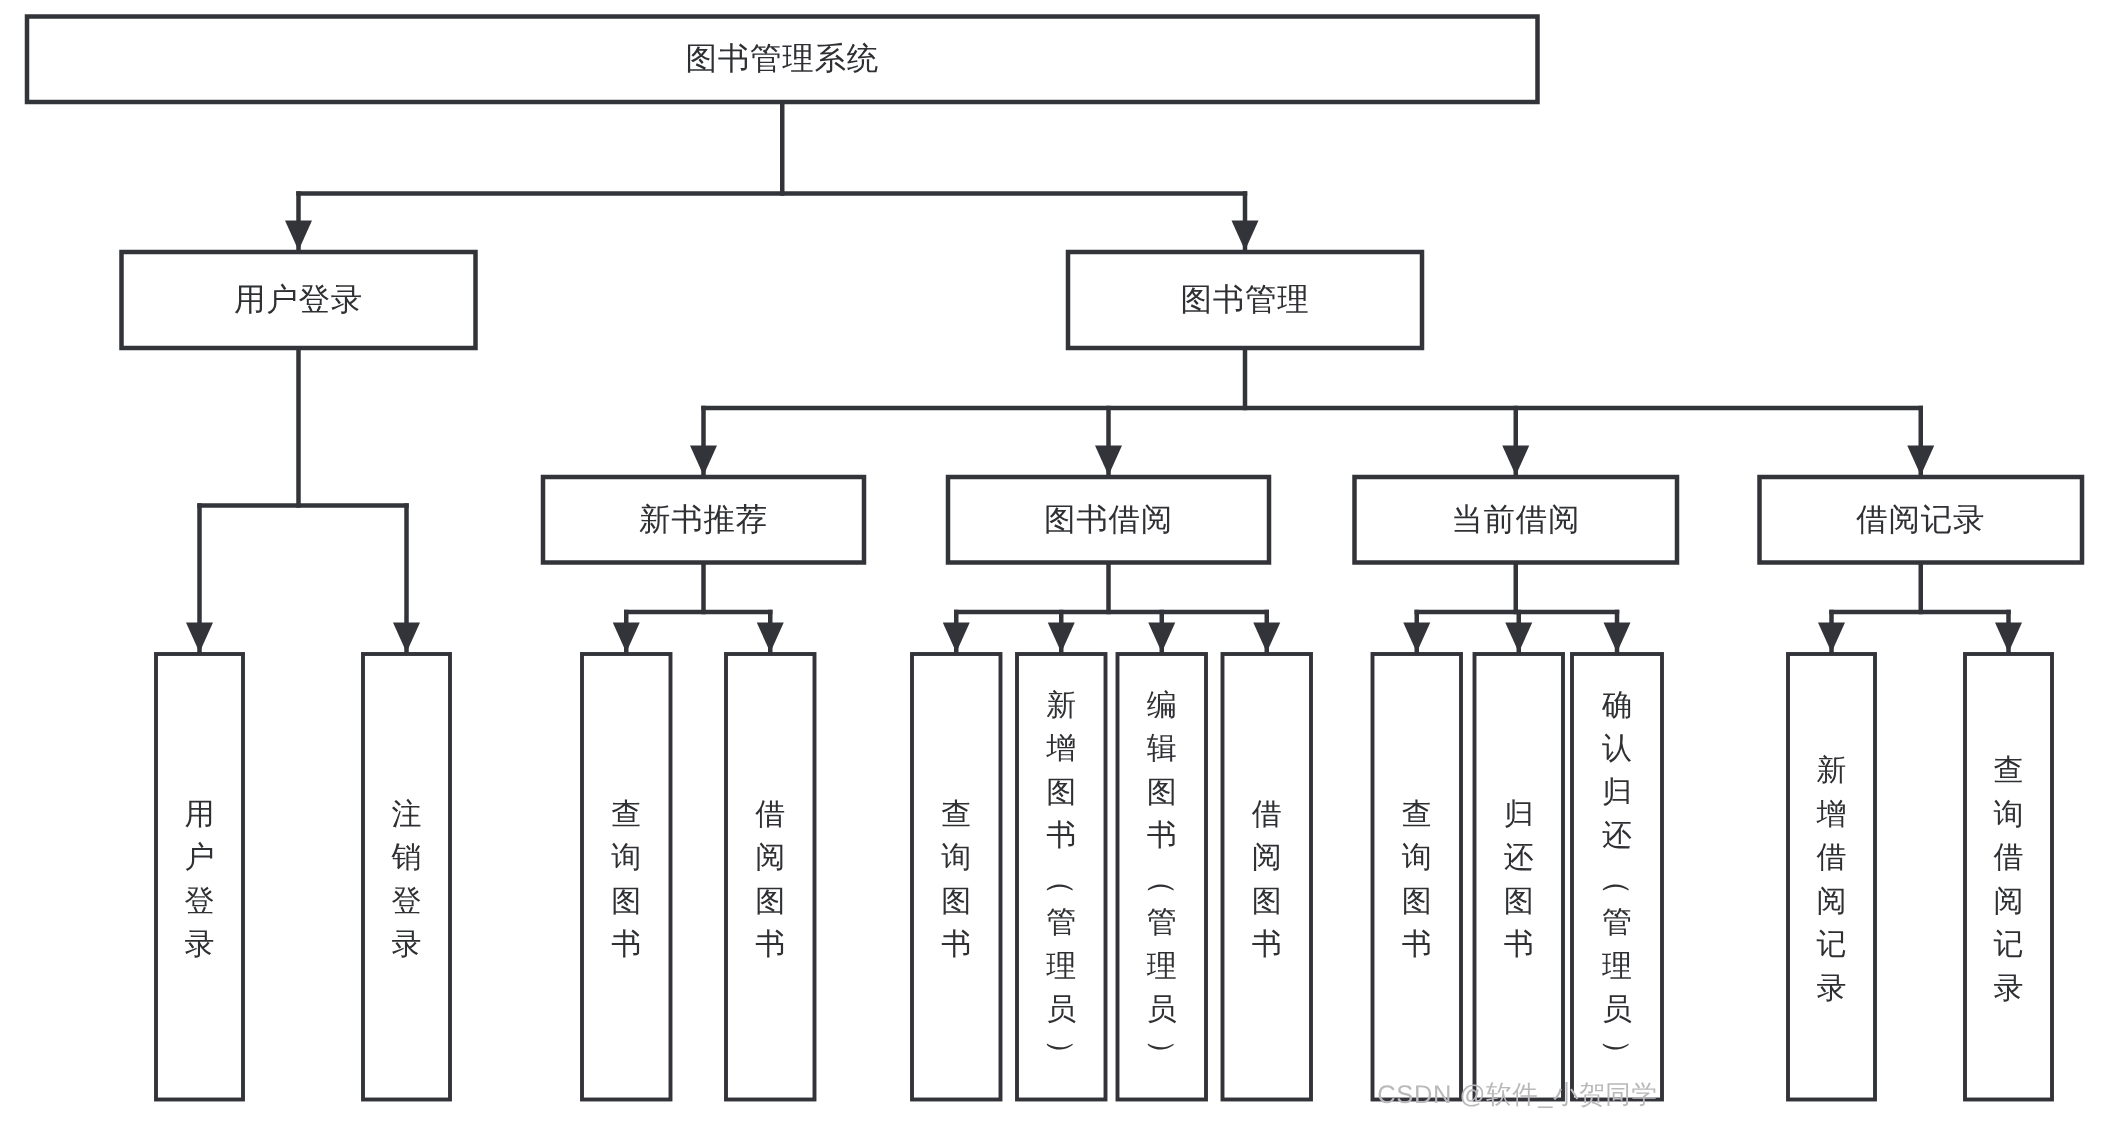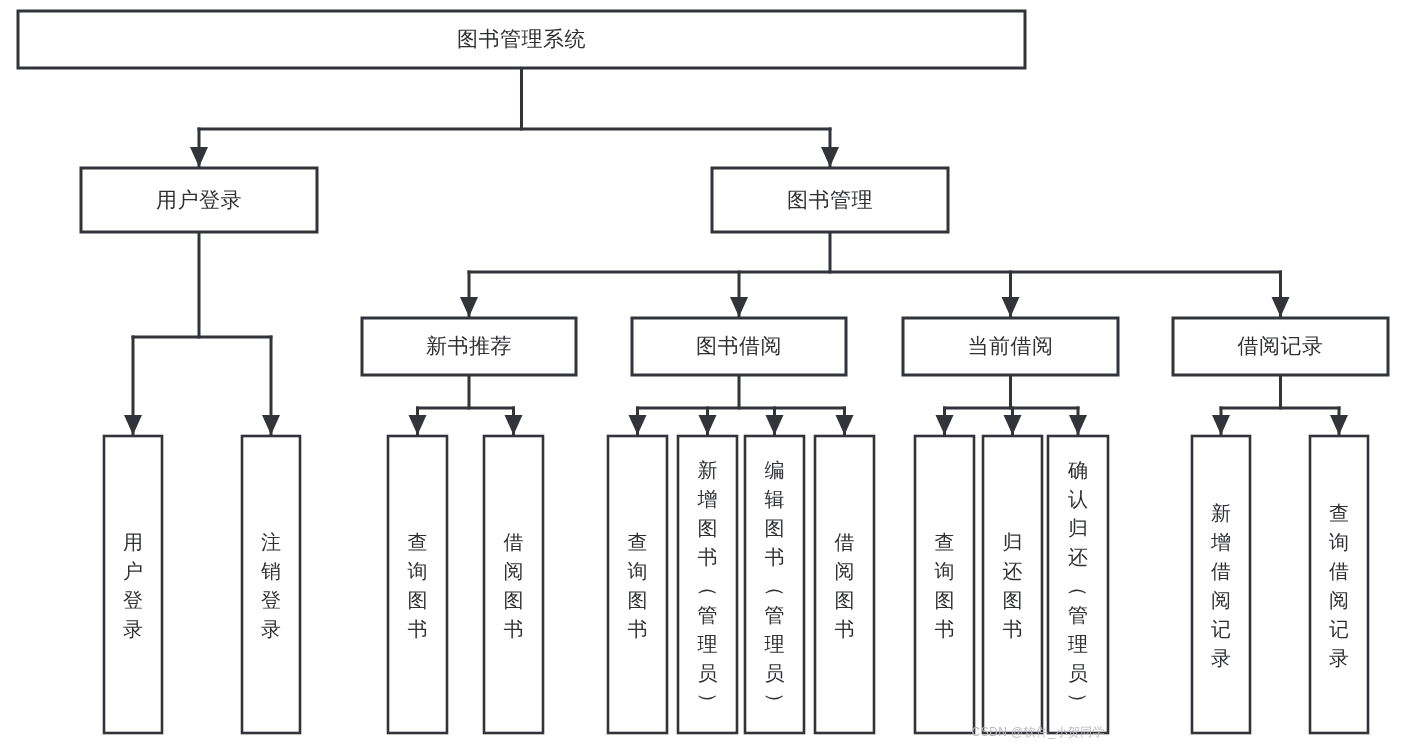--- a/index.html
+++ b/index.html
@@ -59,21 +59,21 @@
     font-size: 20px;
     fill: #2f3033;
     text-anchor: middle;
     letter-spacing: 0px;
   }
   .watermark-text {
     position: absolute;
     right: 12px;
     bottom: 6px;
     font-family: "Liberation Sans", "DejaVu Sans", sans-serif;
-    font-size: 12px;
+    font-size: 17px;
     color: #b9b9bb;
     white-space: nowrap;
     user-select: none;
     letter-spacing: 0.4px;
   }
 </style>
 </head>
 <body>
 
 <div id="diagram-root">

